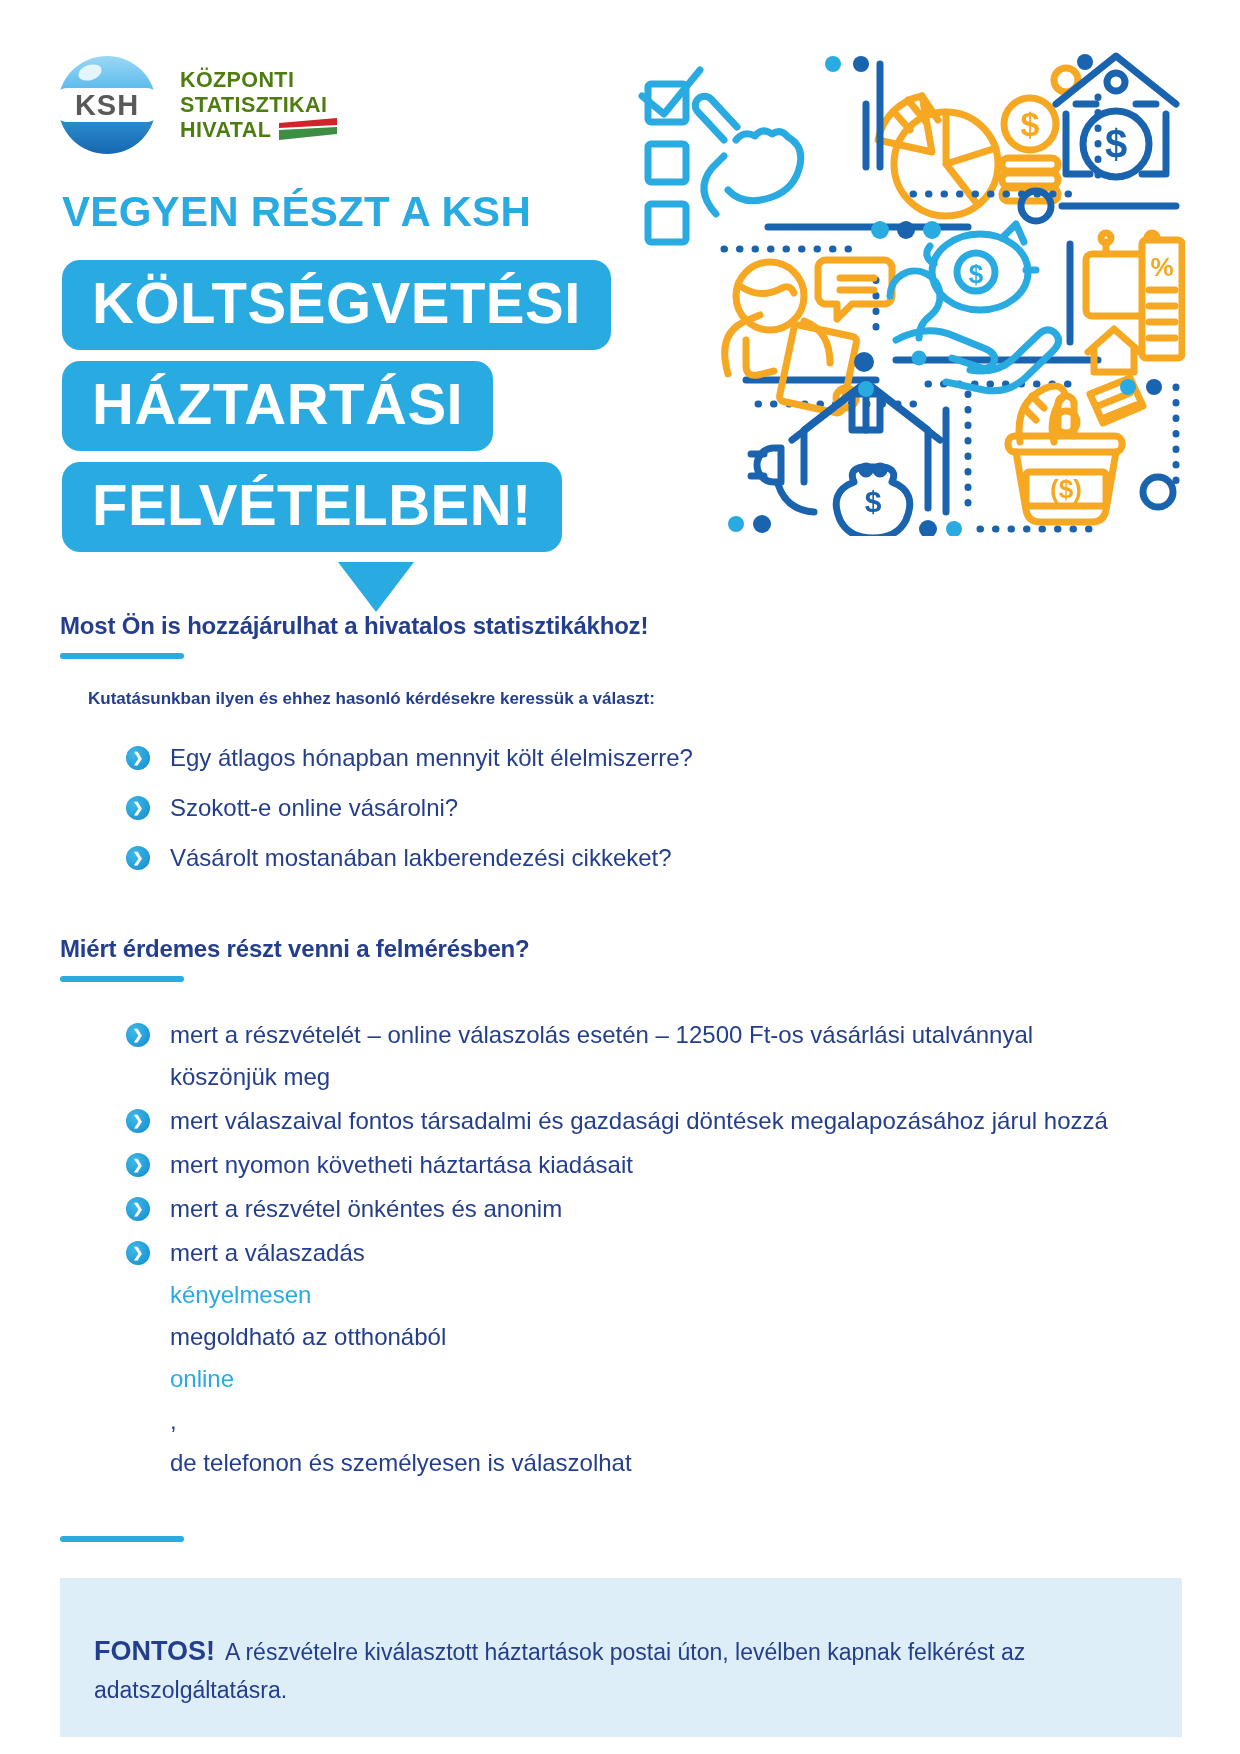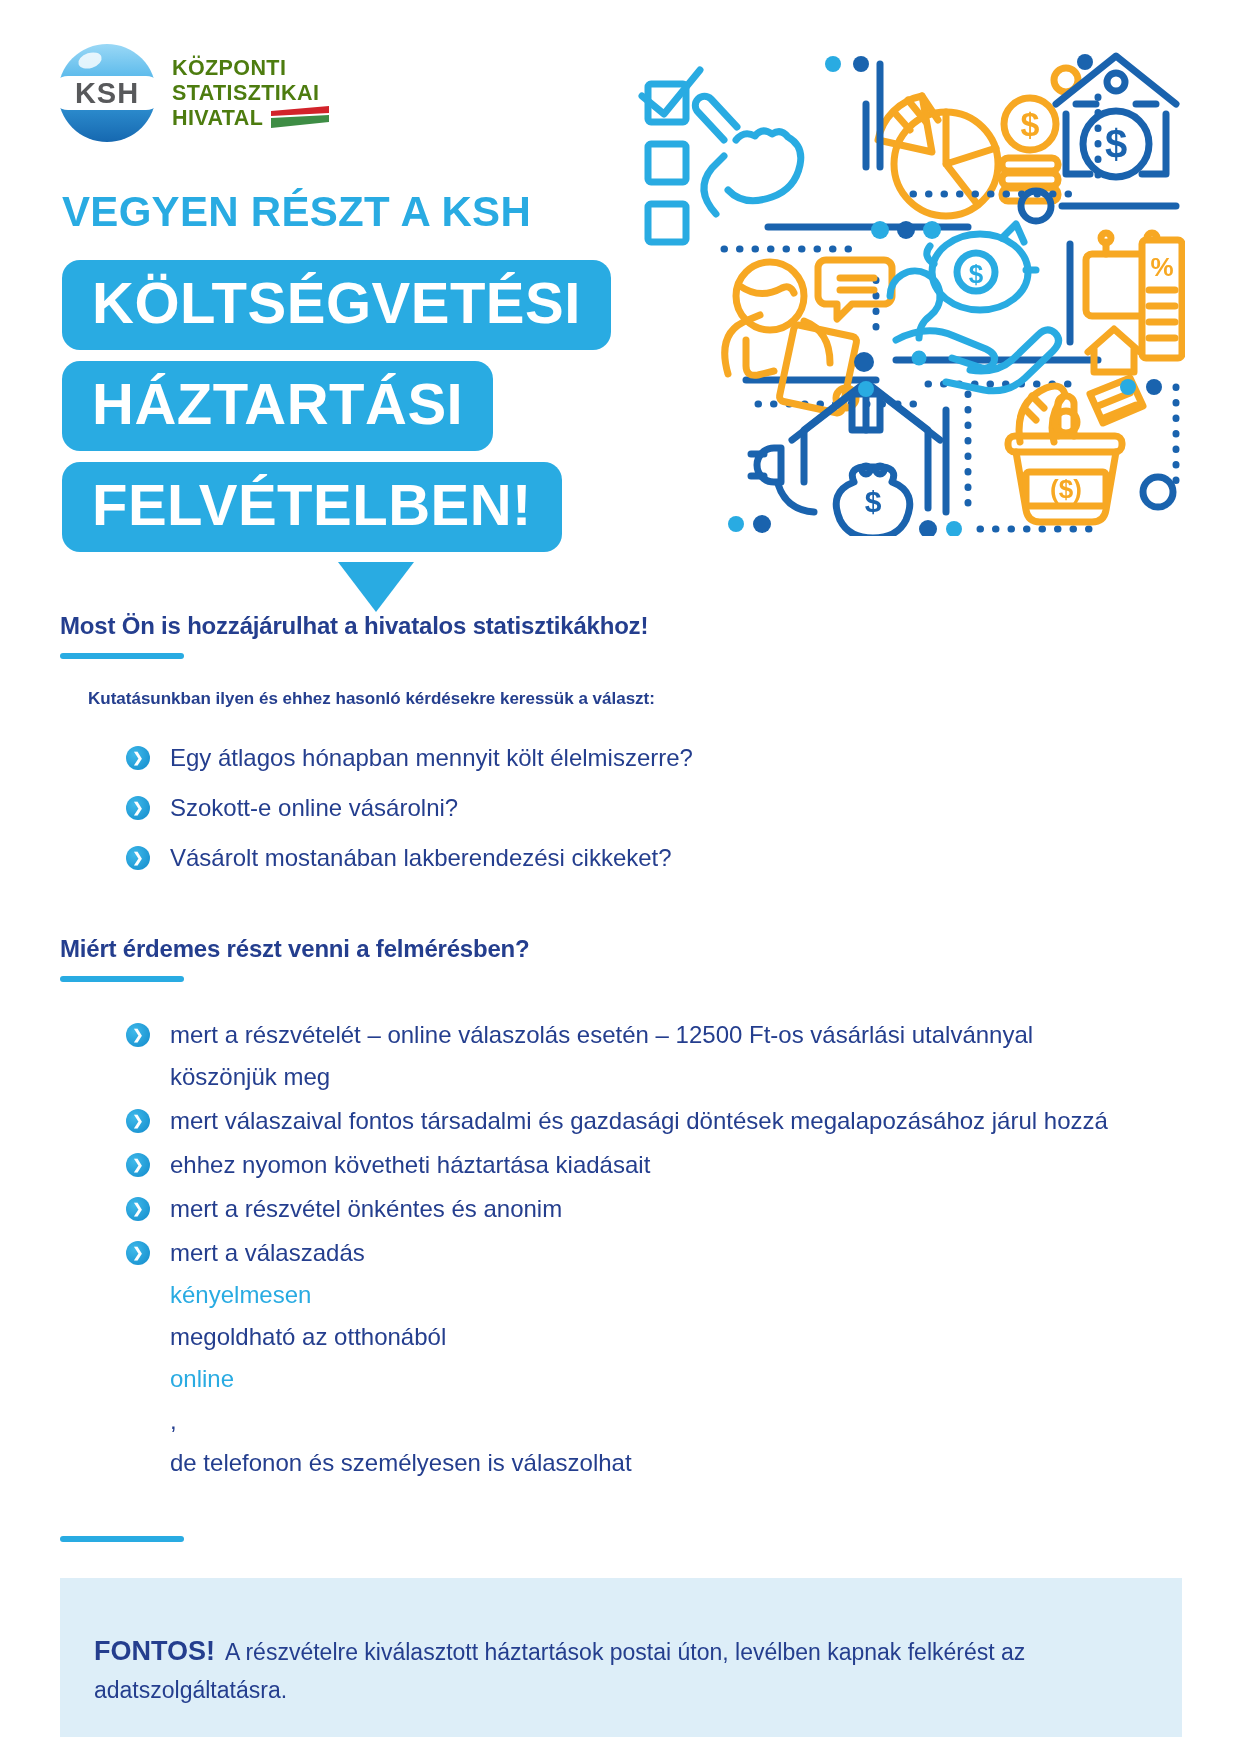--- a/index.html
+++ b/index.html
@@ -1,20 +1,20 @@
 <!DOCTYPE html>
 <html lang="hu"><head>
 <meta charset="utf-8">
 <style>
   html,body{margin:0;padding:0;background:#e8e8e8;}
   .page{position:relative;width:1240px;height:1754px;margin:0 auto;background:#fff;overflow:hidden;
         font-family:"Liberation Sans",sans-serif;}
 
   
-  .logo{position:absolute;left:58px;top:44px;display:flex;align-items:center;gap:16px;}
+  .logo{position:absolute;left:58px;top:56px;display:flex;align-items:center;gap:24px;}
   .sphere{position:relative;width:98px;height:98px;border-radius:50%;
           background:linear-gradient(180deg,#9ad8f6 0%,#55b7ea 38%,#2e8fd0 62%,#1668b0 100%);}
   .sphere::before{content:"";position:absolute;left:20px;top:9px;width:24px;height:15px;border-radius:50%;
           background:rgba(255,255,255,.8);transform:rotate(-18deg);}
   .band{position:absolute;left:-7px;top:32px;width:112px;height:34px;background:#fff;border-radius:17px;
         display:flex;align-items:center;justify-content:center;}
   .band span{font-weight:bold;font-size:29px;color:#58595b;letter-spacing:1px;}
   .logo-name{color:#4d7c0f;font-weight:bold;font-size:21.5px;line-height:25px;letter-spacing:.4px;}
   .flag-row{display:flex;align-items:flex-start;gap:8px;}
 
@@ -257,21 +257,21 @@
             <span>mert a részvételét – online válaszolás esetén – 12500 Ft-os vásárlási utalvánnyal</span>
             <span>köszönjük meg</span>
           </span>
         </div>
         <div class="brow">
           <span class="bicon">❯</span>
           <span>mert válaszaival fontos társadalmi és gazdasági döntések megalapozásához járul hozzá</span>
         </div>
         <div class="brow">
           <span class="bicon">❯</span>
-          <span>ehhez nyomon követheti háztartása kiadásait</span>
+          <span>mert nyomon követheti háztartása kiadásait</span>
         </div>
         <div class="brow">
           <span class="bicon">❯</span>
           <span>mert a részvétel önkéntes és anonim</span>
         </div>
         <div class="brow">
           <span class="bicon">❯</span>
           <span class="lineblock">
             <span>
                 <span>mert a válaszadás </span>

